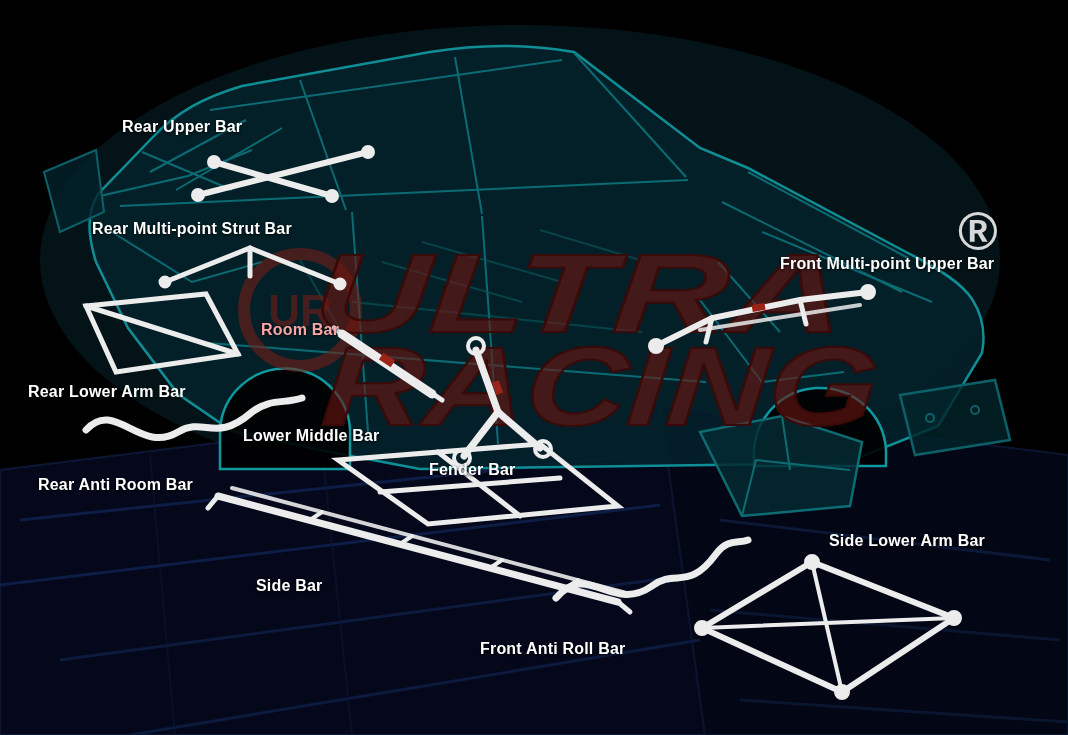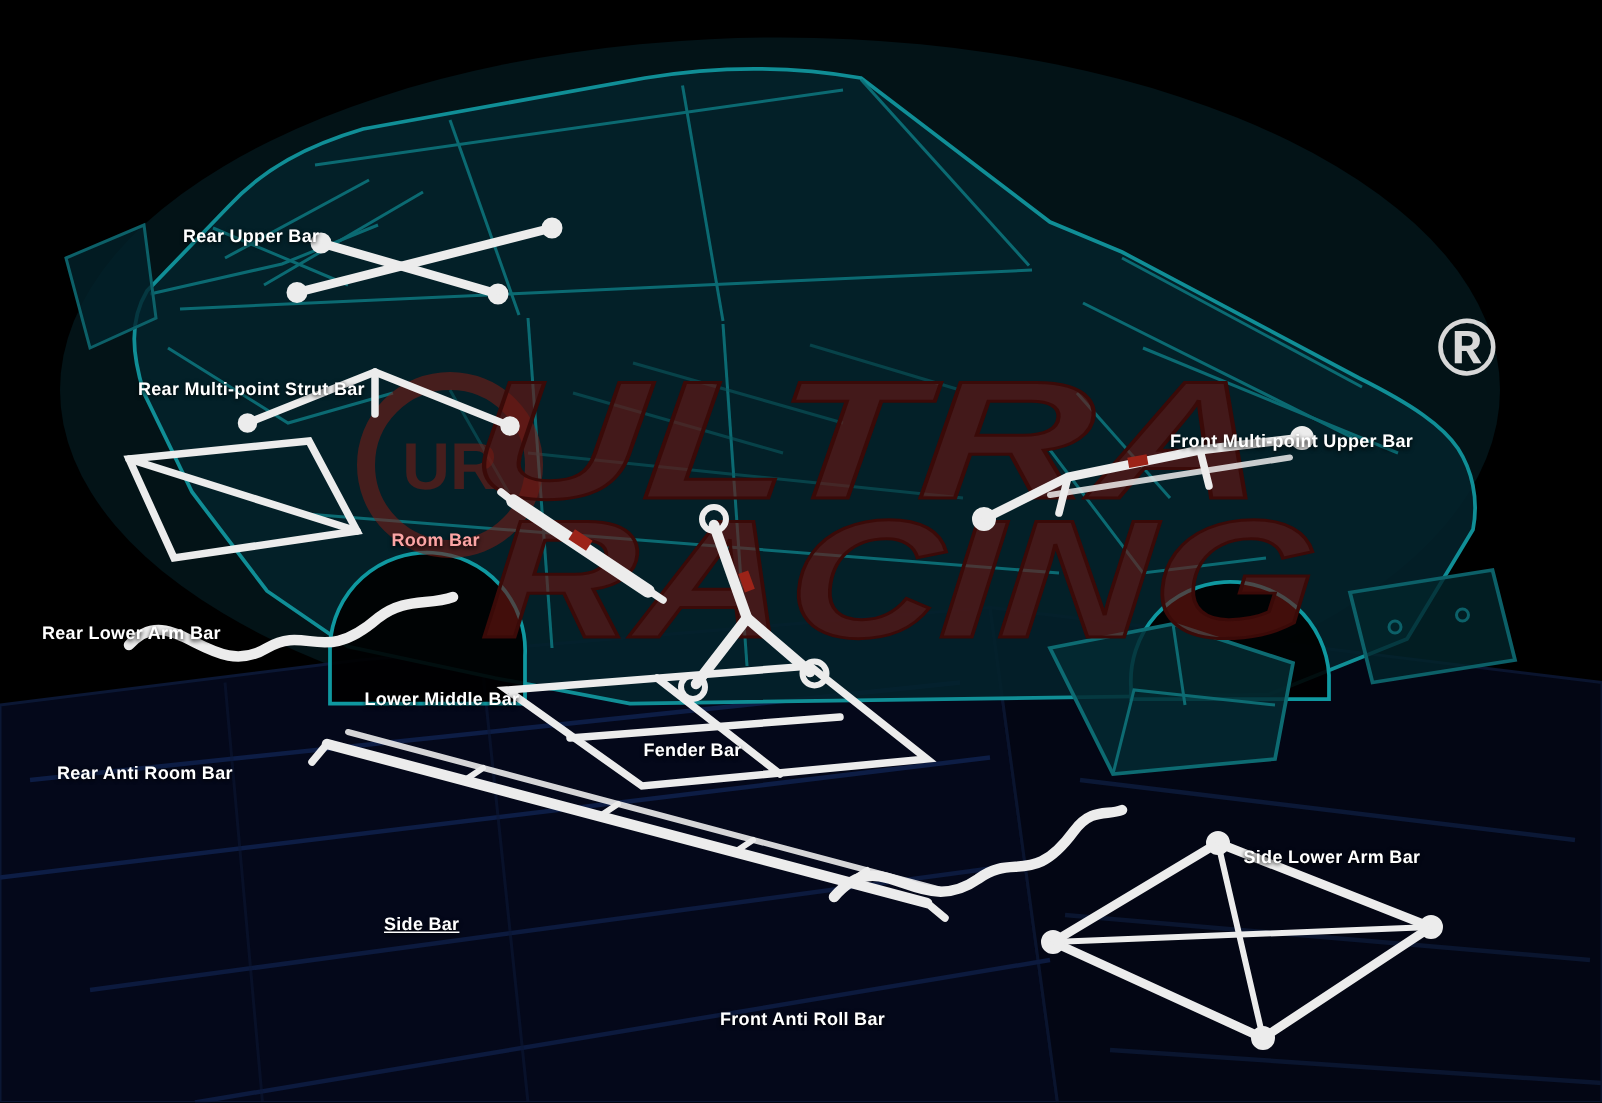--- a/index.html
+++ b/index.html
@@ -2,36 +2,35 @@
 <html><head>
 <meta charset="utf-8">
 <style>
   html,body{margin:0;padding:0;background:#000;}
   .stage{
     position:relative;width:1068px;height:735px;background:#000;overflow:hidden;
     font-family:"Liberation Sans",sans-serif;
   }
   .scene{position:absolute;left:0;top:0;}
   .label{
-    position:absolute;color:#ffffff;font-weight:bold;font-size:12px;
+    position:absolute;color:#ffffff;font-weight:bold;font-size:16px;
     letter-spacing:.2px;white-space:nowrap;text-shadow:0 1px 3px rgba(0,0,0,.95);
     z-index:30;
-    margin-top:32px;
   }
   .label.red{color:#fca5a5;}
   #lbl-rear-upper       {left:122px;top:118px;}
   #lbl-rear-multipoint  {left:92px; top:220px;}
   #lbl-front-multipoint {left:780px;top:255px;}
   #lbl-room             {left:261px;top:321px;}
   #lbl-rear-lower-arm   {left:28px; top:383px;}
   #lbl-lower-middle     {left:243px;top:427px;}
   #lbl-rear-anti-roll   {left:38px; top:476px;}
   #lbl-fender           {left:429px;top:461px;}
   #lbl-front-lower-arm  {left:829px;top:532px;}
-  #lbl-side             {left:256px;top:577px;text-decoration:underline;}
+  #lbl-side             {left:256px;top:577px;}
   #lbl-front-anti-roll  {left:480px;top:640px;}
 </style>
 </head>
 <body>
 
 <div class="stage">
 
   <svg class="scene" width="1068" height="735" viewBox="0 0 1068 735" xmlns="http://www.w3.org/2000/svg">
 
     <ellipse cx="520" cy="260" rx="480" ry="235" fill="#05262e" opacity="0.5"></ellipse>

